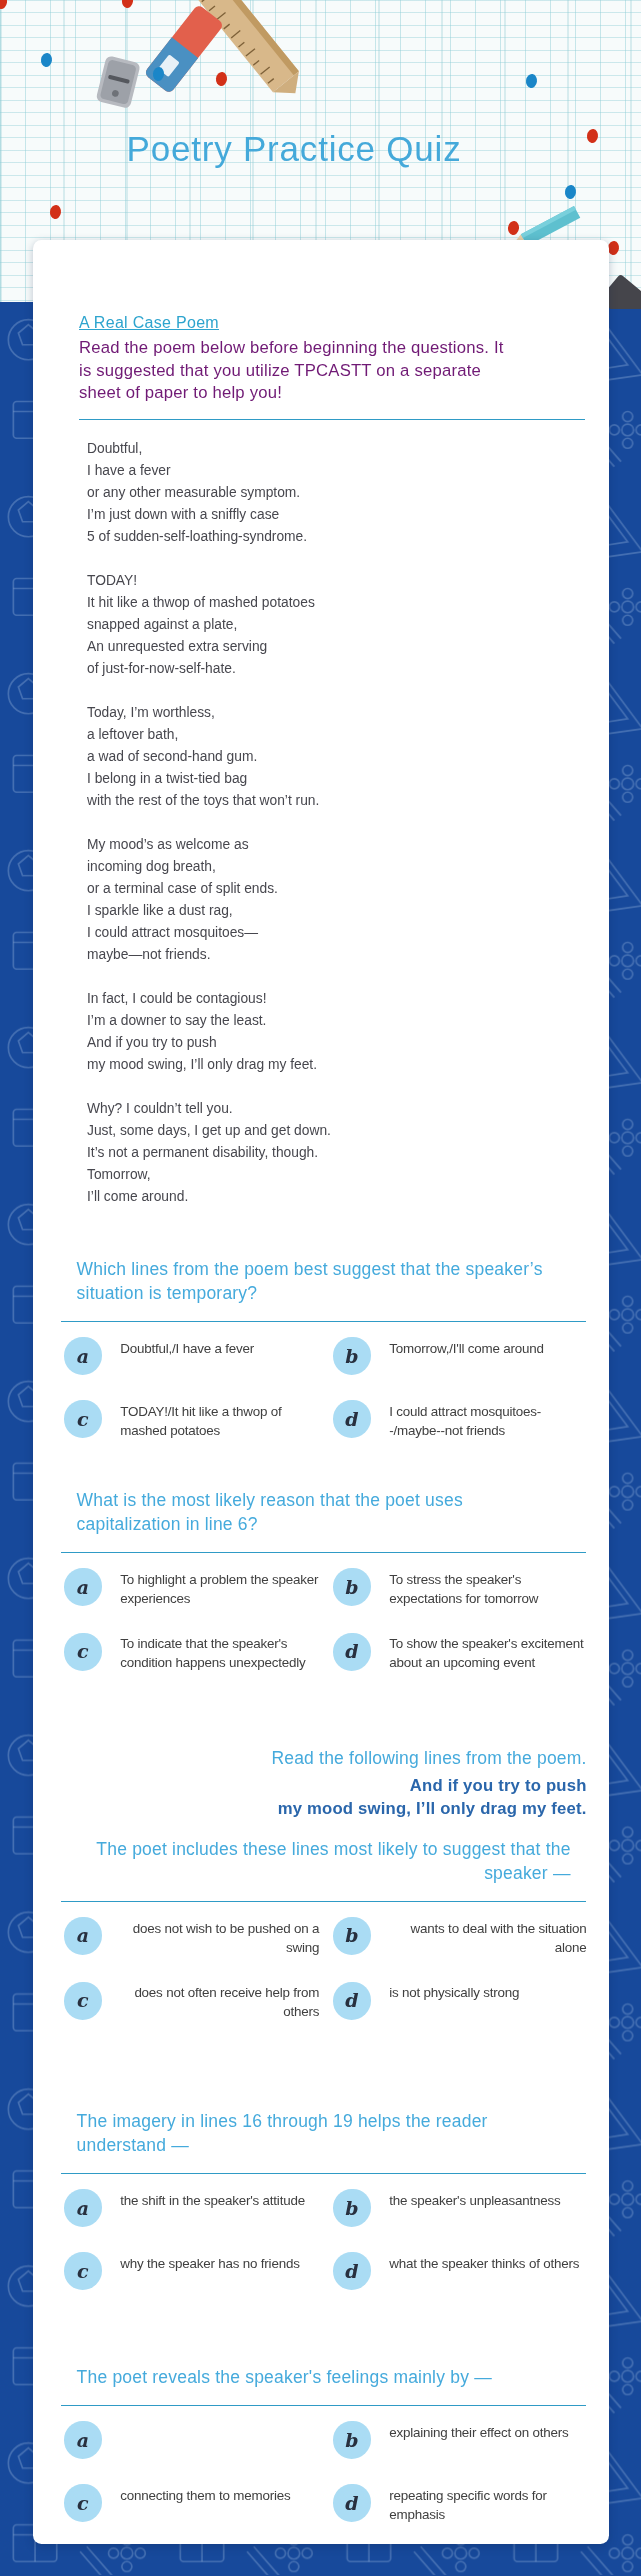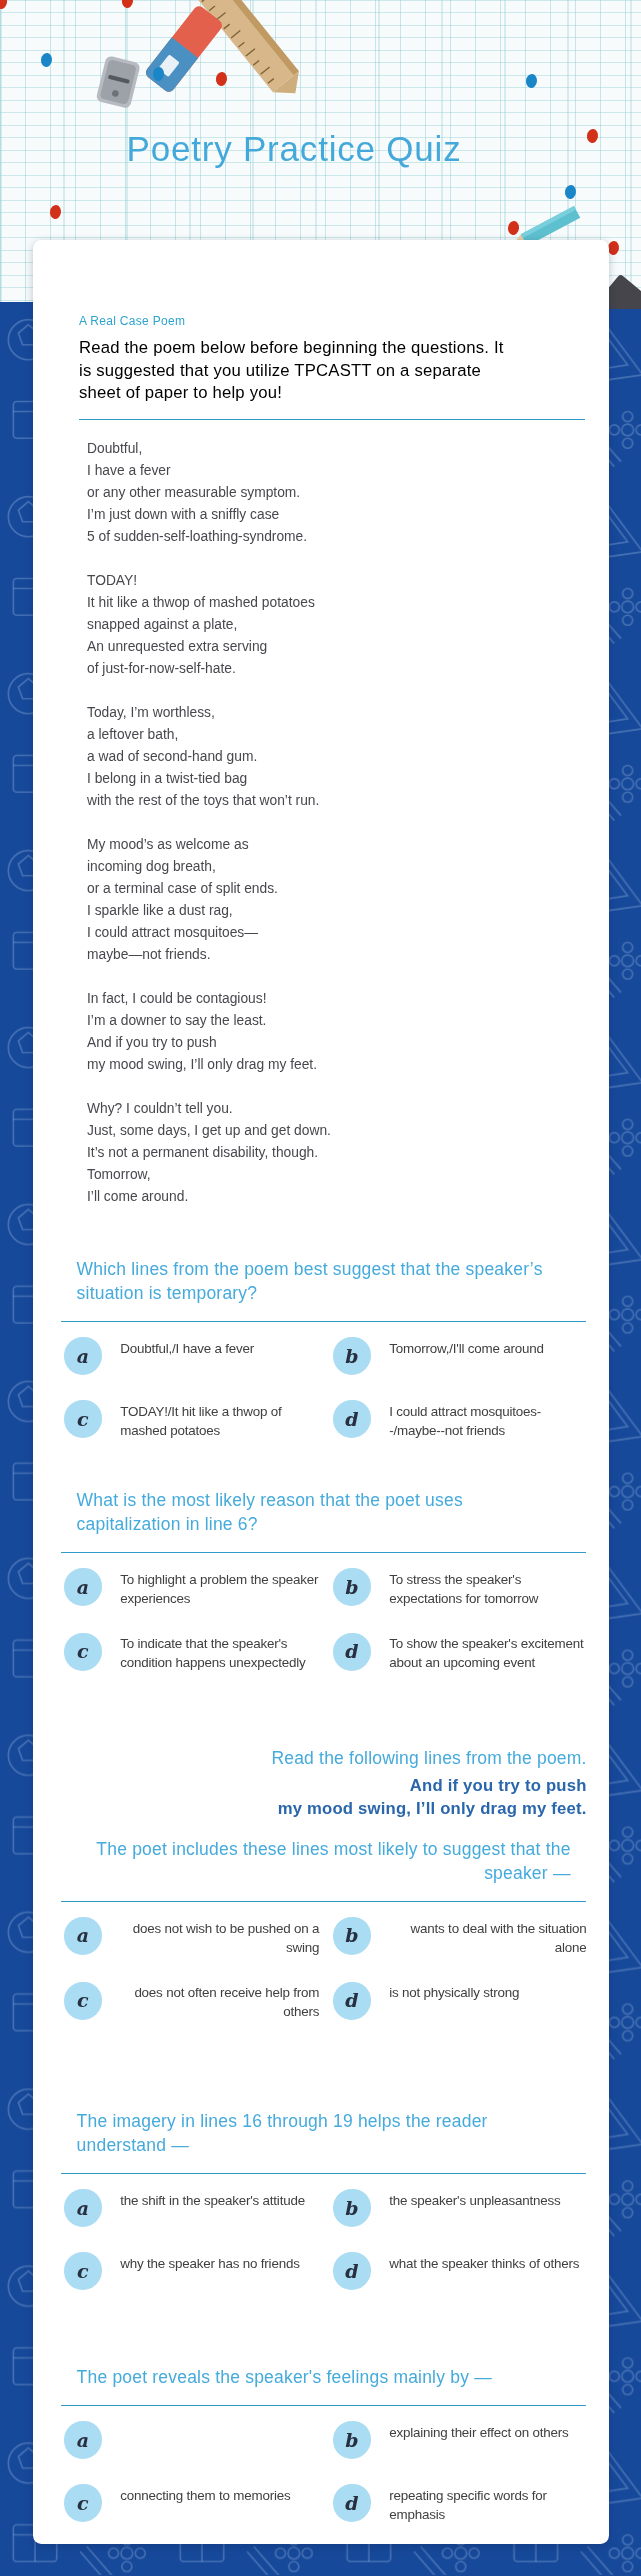--- a/index.html
+++ b/index.html
@@ -26,25 +26,25 @@
   .decor-svg{position:absolute;z-index:1;}
   
   .bg-blue{position:absolute;left:0;top:302px;width:641px;height:2274px;z-index:0;}
   
   .card{
     position:absolute;left:33px;top:240px;width:576px;height:2304px;z-index:2;
     background:#ffffff;border-radius:8.4px;box-shadow:0 2.5px 8.4px rgba(10,30,70,.25);
   }
   .intro-heading{
     position:absolute;left:46px;top:74px;margin:0;width:506px;
-    font-size:12px;font-weight:500;color:#2da4ce;letter-spacing:0.3px;
+    font-size:16px;font-weight:500;color:#2da4ce;letter-spacing:0.3px;text-decoration:underline;
   }
   .instructions{
     position:absolute;left:46px;top:97px;margin:0;max-width:426px;
-    font-size:16.7px;line-height:22.6px;color:#000000;letter-spacing:0.2px;
+    font-size:16.7px;line-height:22.6px;color:#701a75;letter-spacing:0.2px;
   }
   .divider0{
     position:absolute;left:46px;top:179px;width:506px;height:0;
     border-top:1.7px solid #2f9bc6;
   }
   .poem{
     position:absolute;left:46px;top:190px;margin:8px;width:484px;
     font-size:13.8px;line-height:22px;color:#47474e;white-space:pre-line;
   }
   

